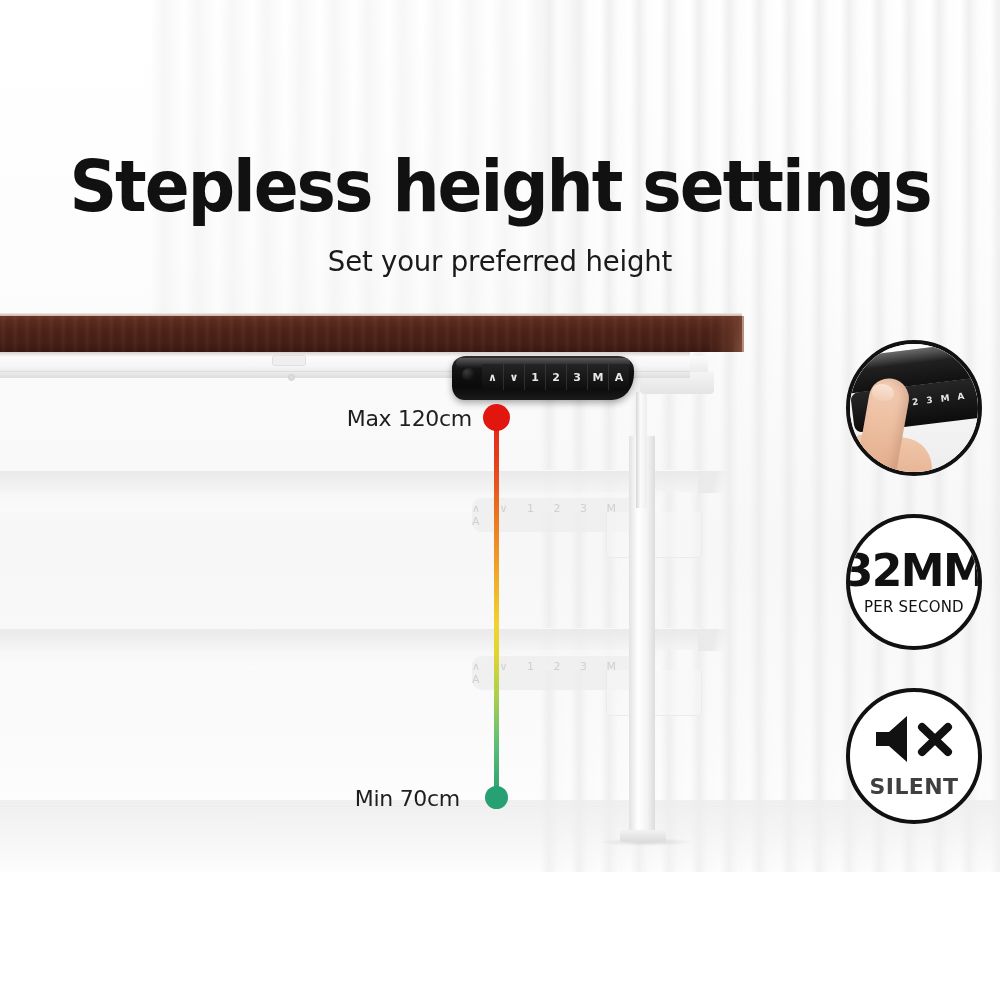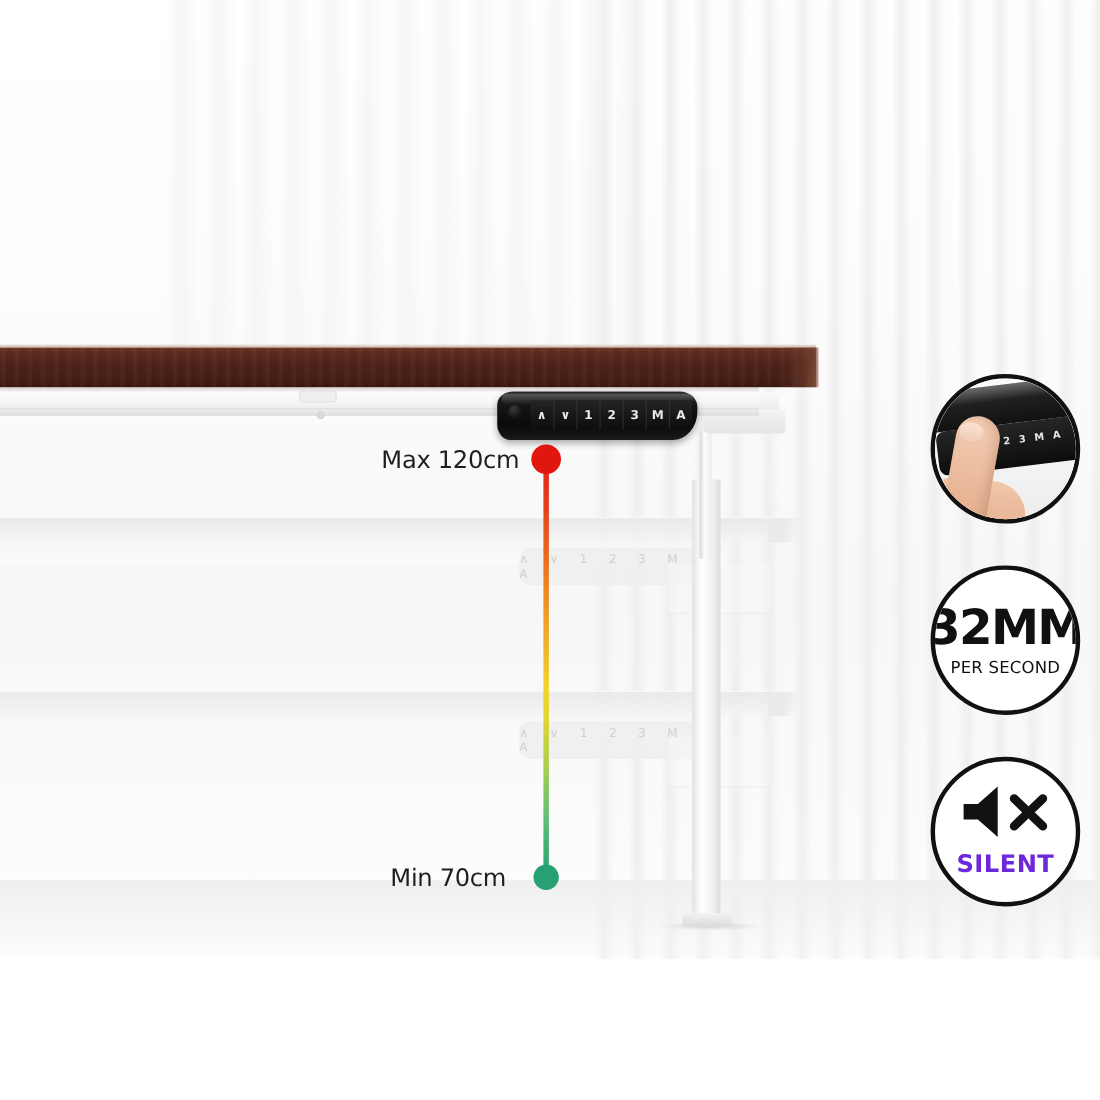--- a/index.html
+++ b/index.html
@@ -313,37 +313,41 @@
   .badge-sub {
     margin-top:5px;
     font-size:15px; font-weight:400; color:#111111;
     letter-spacing:.2px;
     font-family:"DejaVu Sans", sans-serif;
   }
 
   
   .badge-icon { margin-bottom:6px; }
   .badge-label {
-    font-size:22px; font-weight:700; color:#6d28d9;
+    font-size:22px; font-weight:700; color:#404040;
     letter-spacing:.4px;
     font-family:"DejaVu Sans", sans-serif;
   }
 </style>
 </head>
 <body>
 
 <div id="stage">
 
   <div class="bg-room"></div>
   <div class="bg-blinds"></div>
   <div class="bg-blinds2"></div>
   <div class="bg-wallline" style="top:806px;"></div>
   <div class="bg-floor"></div>
   <div class="bg-bottomwhite"></div>
 
+  <div class="headline-wrap">
+    <div class="headline">Stepless height settings</div>
+    <div class="subhead">Set your preferred height</div>
+  </div>
 
   <div class="ghost">
     <div class="gtop" style="left:0px; top:470px;  width:700px;"></div>
     <div class="gapron" style="left:0px; top:492px; width:660px;"></div>
     <div class="gpanel" style="left:452px; top:498px;">∧ ∨ 1 2 3 M A</div>
     <div class="gbracket" style="left:606px; top:512px;"></div>
   </div>
 
   <div class="ghost">
     <div class="gtop" style="left:0px; top:628px;  width:700px;"></div>

